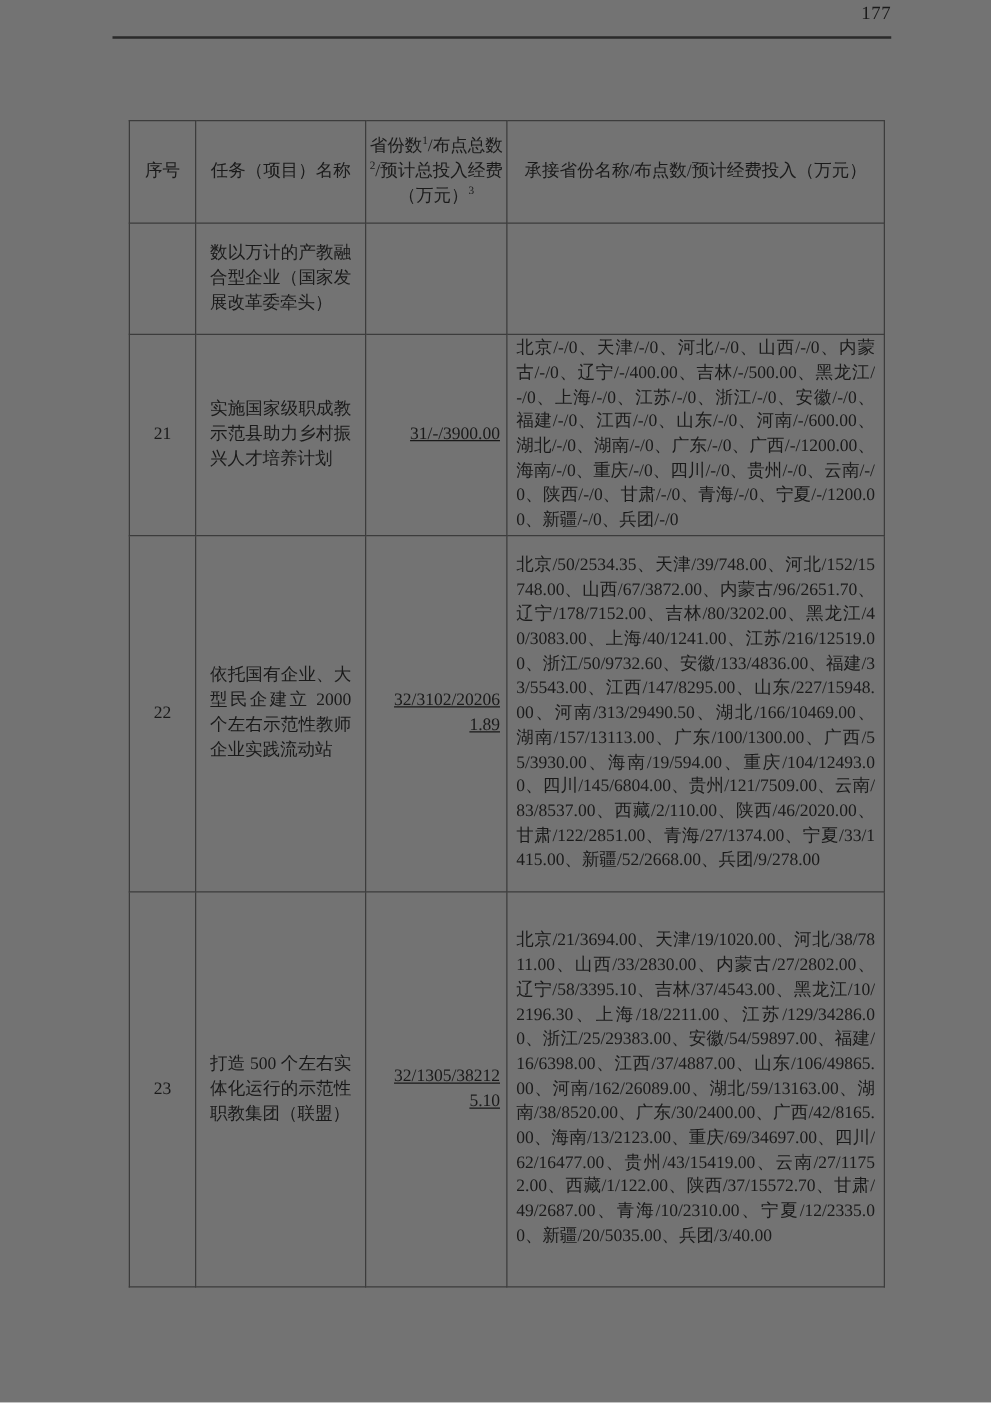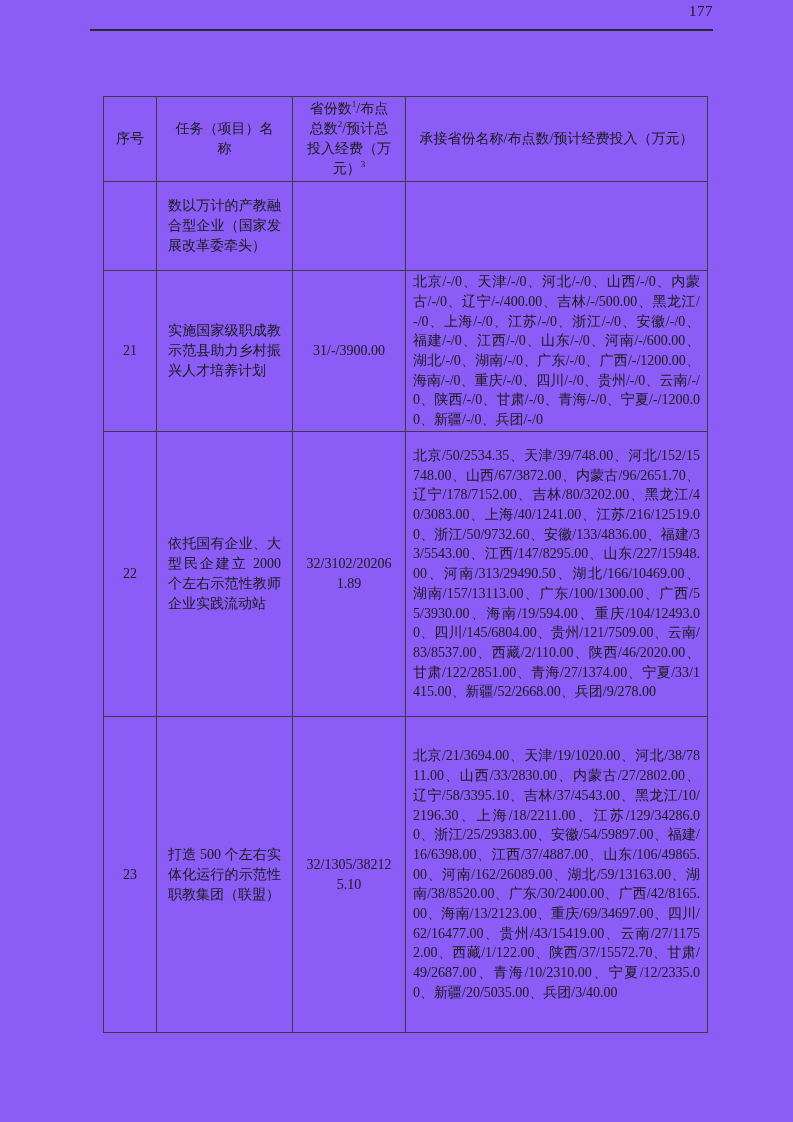--- a/index.html
+++ b/index.html
@@ -1,21 +1,21 @@
 <!DOCTYPE html>
 <html><head>
 <meta charset="utf-8">
 <style>
   * { box-sizing: border-box; margin: 0; padding: 0; }
   html, body { background: #ffffff; }
   .page {
     position: relative;
     width: 793px;
     height: 1122px;
-    background: #8b5cf6;
+    background: #737373;
     font-family: "Liberation Serif", "DejaVu Serif", serif;
     color: #1a1a1a;
     overflow: hidden;
   }
   .pageno {
     position: absolute;
     top: 3px;
     left: 689px;
     font-size: 15px;
     letter-spacing: 0.5px;
@@ -39,21 +39,21 @@
   }
   table.main td, table.main th {
     border: 1px solid #3c3c3c;
     vertical-align: middle;
     font-weight: normal;
     overflow: hidden;
   }
   th {
     text-align: center;
     line-height: 20px;
-    padding: 2px 12px;
+    padding: 2px 1px;
     font-size: 14px;
   }
   th sup {
     font-size: 9px;
     vertical-align: super;
     line-height: 0;
   }
   .tr-hdr  { height: 82px; }
   .tr-r0   { height: 59px; }
   .tr-r21  { height: 161px; }
@@ -63,25 +63,26 @@
   td.seq {
     text-align: center;
     line-height: 20px;
   }
   td.name {
     text-align: justify;
     padding: 14px 11px;
     line-height: 20px;
   }
   td.sum {
-    text-align: center;
+    text-align: right;
     line-height: 20px;
     padding: 0 5px;
     word-break: break-all;
     white-space: pre-line;
+    text-decoration: underline;
   }
   td.det {
     text-align: justify;
     vertical-align: top;
     padding: 1px 7px;
     line-height: 19.7px;
     word-break: break-all;
   }
   td.det.dash {
     text-align: center;

